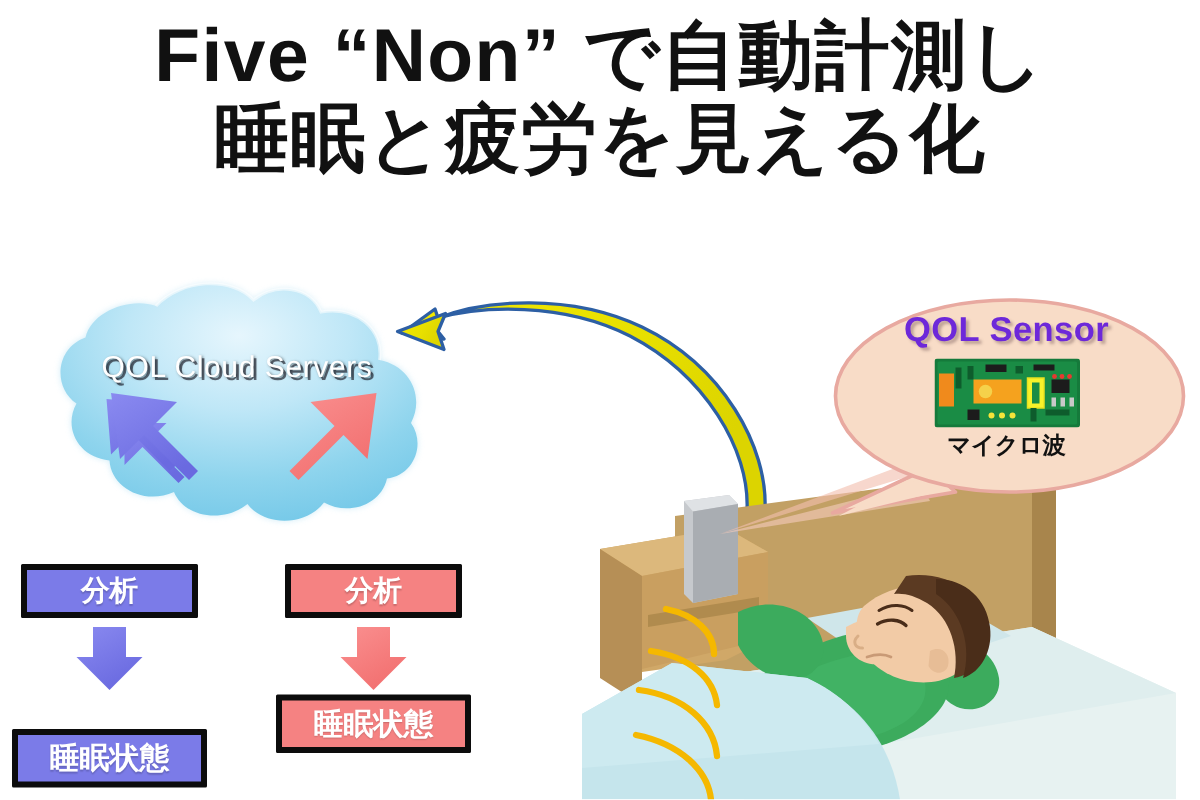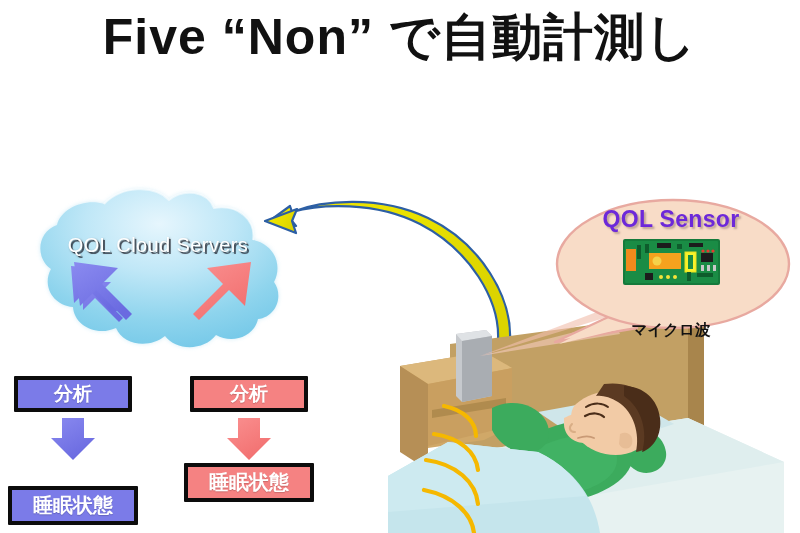--- a/index.html
+++ b/index.html
@@ -38,29 +38,30 @@
   
   #bed-scene{position:absolute;left:388px;top:300px;width:412px;height:233px;}
 
   
   #sensor-bubble{position:absolute;left:545px;top:192px;width:252px;height:156px;}
   #bubble-title{position:absolute;left:0;top:14px;width:252px;text-align:center;
     font-size:23px;font-weight:bold;color:#6d28d9;letter-spacing:.3px;
     text-shadow:2px 2px 2px rgba(120,90,90,.45);}
   #pcb-wrap{position:absolute;left:78px;top:47px;width:97px;height:46px;}
   #bubble-sub{position:absolute;left:0;top:96px;width:252px;text-align:center;
-    font-size:15.5px;font-weight:bold;color:#111;line-height:1.28;margin-top:32px;}
+    font-size:15.5px;font-weight:bold;color:#111;line-height:1.28;}
 </style>
 </head>
 <body>
 
 <div id="stage">
 
   <div id="title-block">
     <div class="title-line" id="title-line-1">Five “Non” で自動計測し</div>
+    <div class="title-line" id="title-line-2">睡眠と疲労を見える化</div>
   </div>
 
   <div id="cloud-group">
     <svg width="300" height="185" viewBox="0 0 300 185">
       <defs>
         <radialGradient id="cloudGrad" cx="50%" cy="22%" r="82%">
           <stop offset="0%" stop-color="#e6f6fd"></stop>
           <stop offset="38%" stop-color="#bfe7f7"></stop>
           <stop offset="74%" stop-color="#8ed4ed"></stop>
           <stop offset="100%" stop-color="#74c8e8"></stop>

